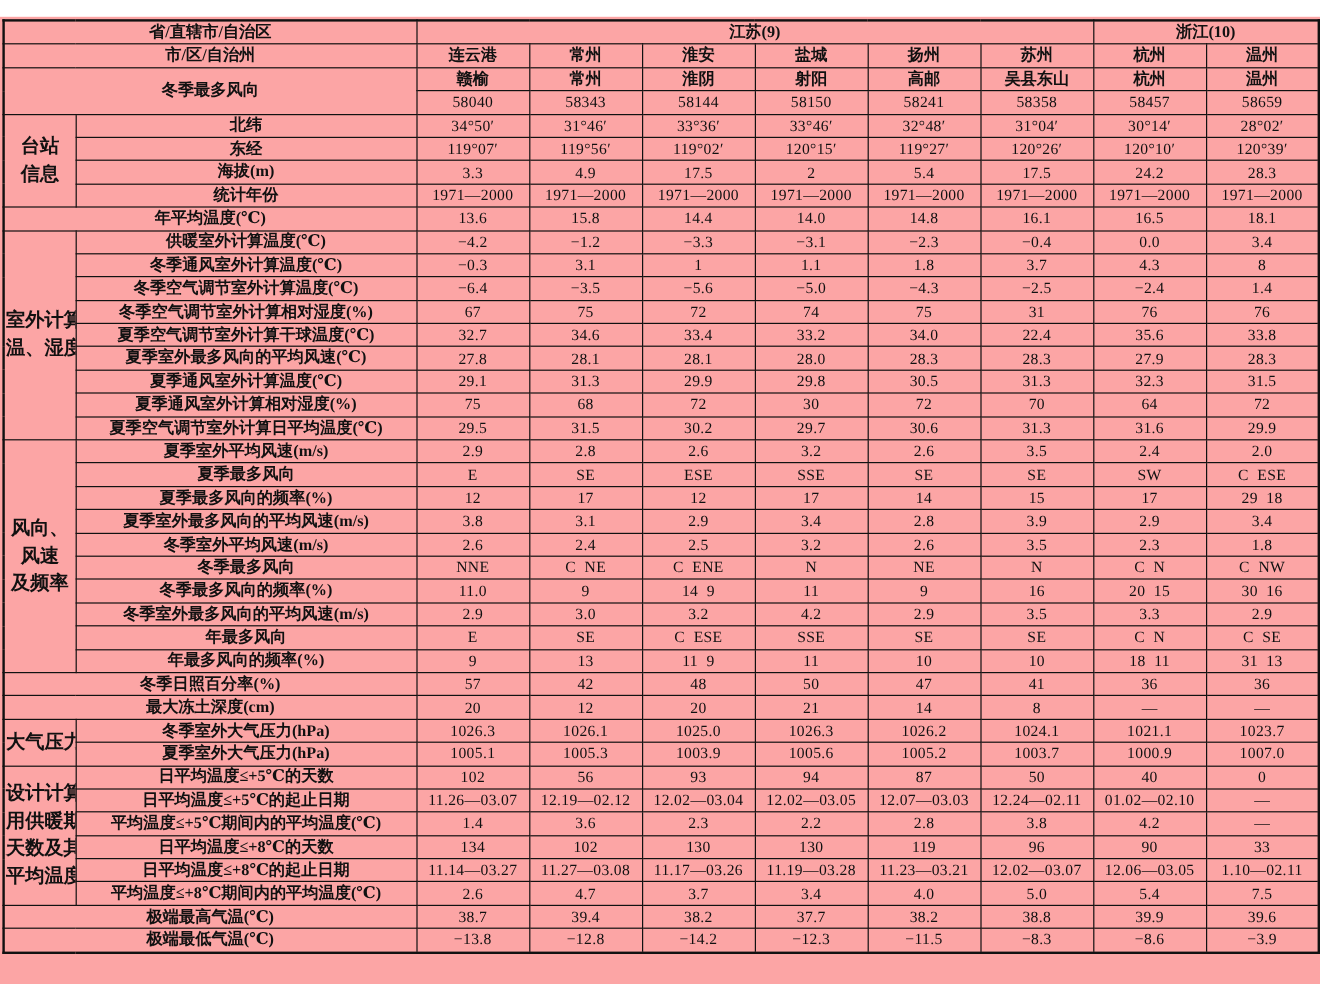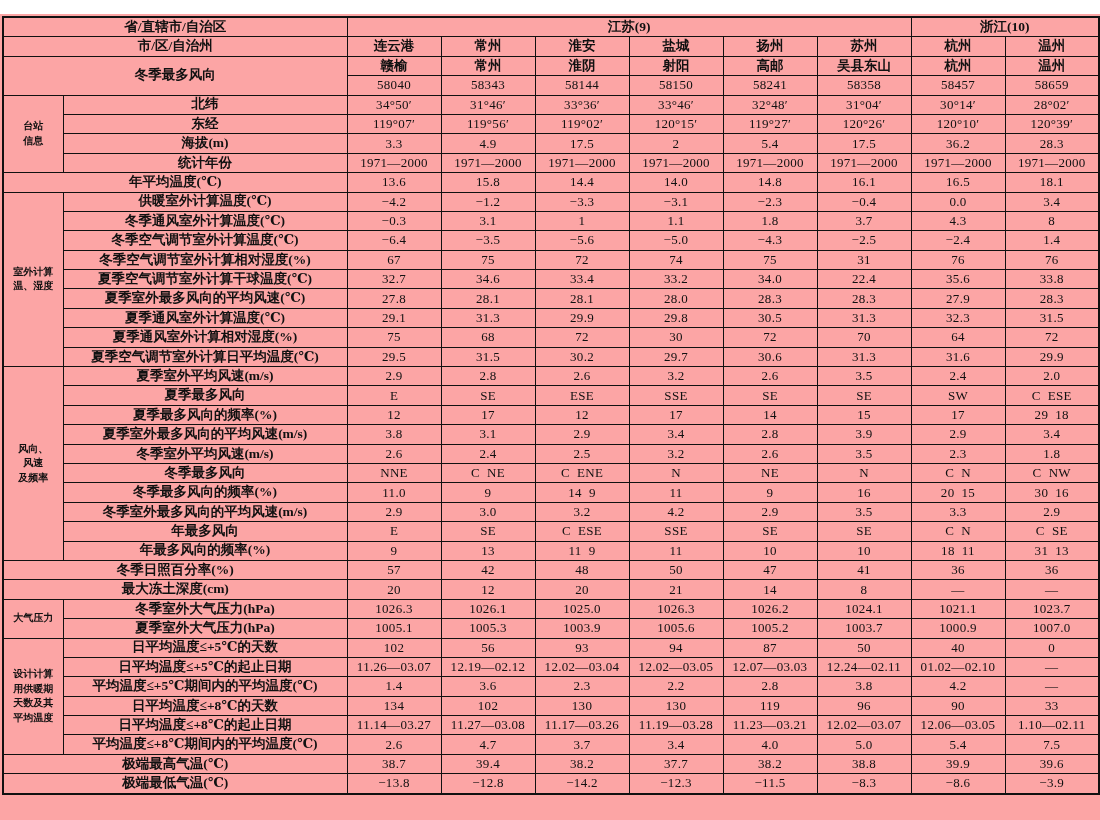--- a/index.html
+++ b/index.html
@@ -6,21 +6,21 @@
   body{width:1100px;height:820px;font-family:"Liberation Serif","DejaVu Serif",serif;color:#111;}
   .page{width:1100px;height:820px;box-sizing:border-box;padding:2px;background:#fca5a5;margin-top:14px;}
   table{border-collapse:collapse;table-layout:fixed;width:1096px;border:2px solid #111;}
   col.c-group{width:60px;}
   col.c-label{width:284px;}
   col.c-data{width:94px;}
   th,td{border:1px solid #111;text-align:center;vertical-align:middle;padding:0 1px;height:18.4px;
         font-size:13px;line-height:1.08;white-space:pre;overflow:hidden;}
   th{font-weight:bold;font-size:13.5px;}
   td{font-weight:normal;letter-spacing:0.3px;}
-  th.group{font-size:10px;line-height:1.45;}
+  th.group{font-size:16px;line-height:1.45;}
 </style>
 </head>
 <body>
 
 <div class="page">
   <table>
     <colgroup>
       <col class="c-group">
         <col class="c-label">
       <col class="c-data">
@@ -95,21 +95,21 @@
           <td>120°39′</td>
         </tr>
         <tr>
           <th>海拔(m)</th>
           <td>3.3</td>
           <td>4.9</td>
           <td>17.5</td>
           <td>2</td>
           <td>5.4</td>
           <td>17.5</td>
-          <td>36.2</td>
+          <td>24.2</td>
           <td>28.3</td>
         </tr>
         <tr>
           <th>统计年份</th>
           <td>1971—2000</td>
           <td>1971—2000</td>
           <td>1971—2000</td>
           <td>1971—2000</td>
           <td>1971—2000</td>
           <td>1971—2000</td>

